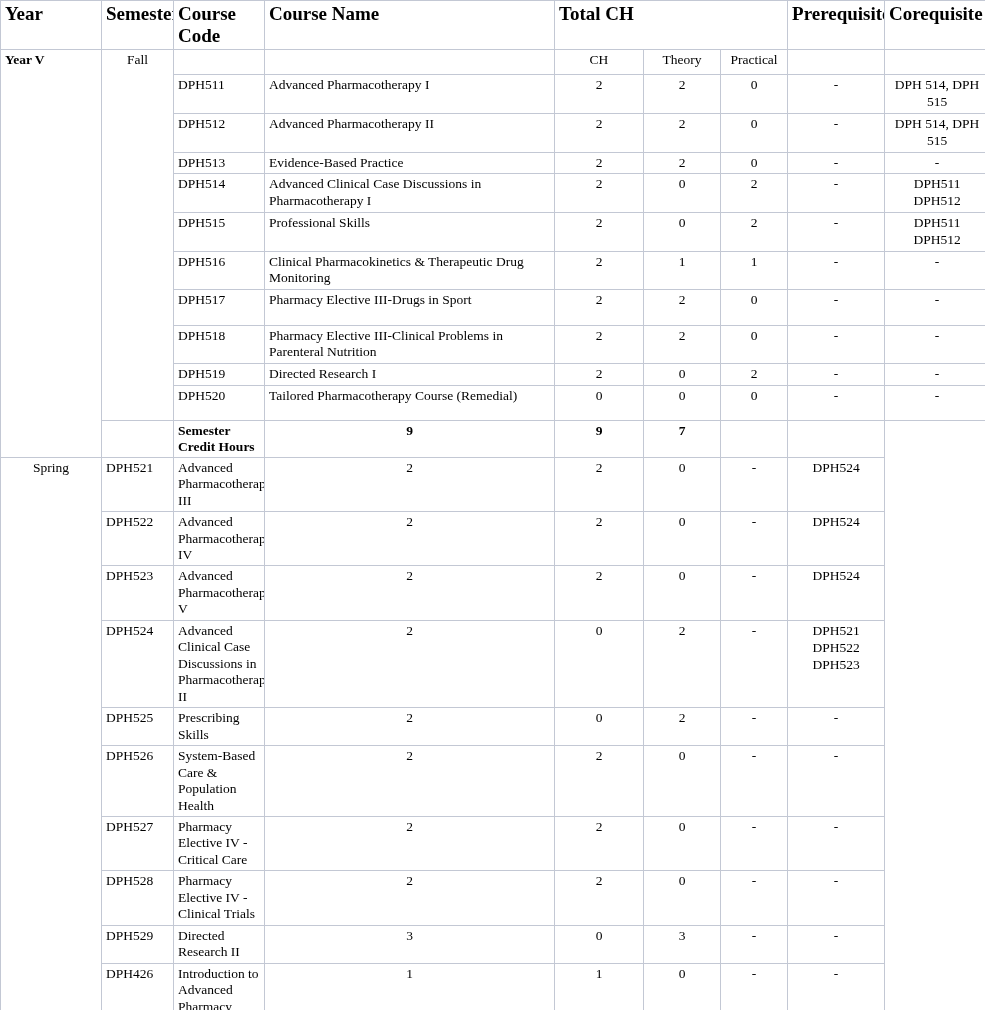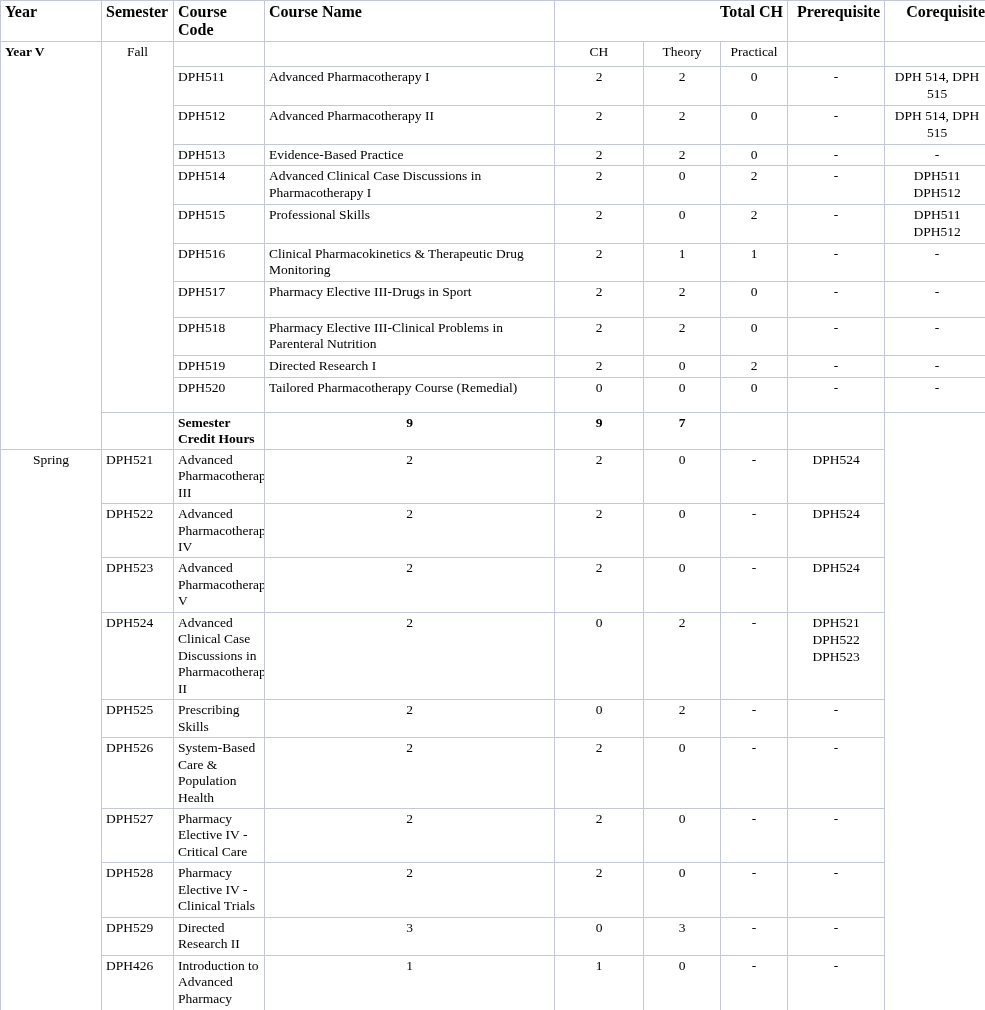--- a/index.html
+++ b/index.html
@@ -31,27 +31,27 @@
   col.c-ch{width:89px;}
   col.c-theory{width:77px;}
   col.c-prac{width:67px;}
   col.c-pre{width:97px;}
   col.c-co{width:105px;}
 
   
   .hdr{
     background:#d2d2d2;
     font-weight:bold;
-    font-size:16px;
+    font-size:19px;
     text-align:left;
     vertical-align:top;
     padding:4px 6px 5px 6px;
     border:1px solid #b9bcc4;
   }
-  .hdr.ctr{text-align:right;}
+  .hdr.ctr{text-align:left;}
   .subhdr{
     font-weight:normal;
     text-align:center;
     background:#ffffff;
     vertical-align:bottom;
     padding-bottom:2px;
     height:20px;
   }
 
   

